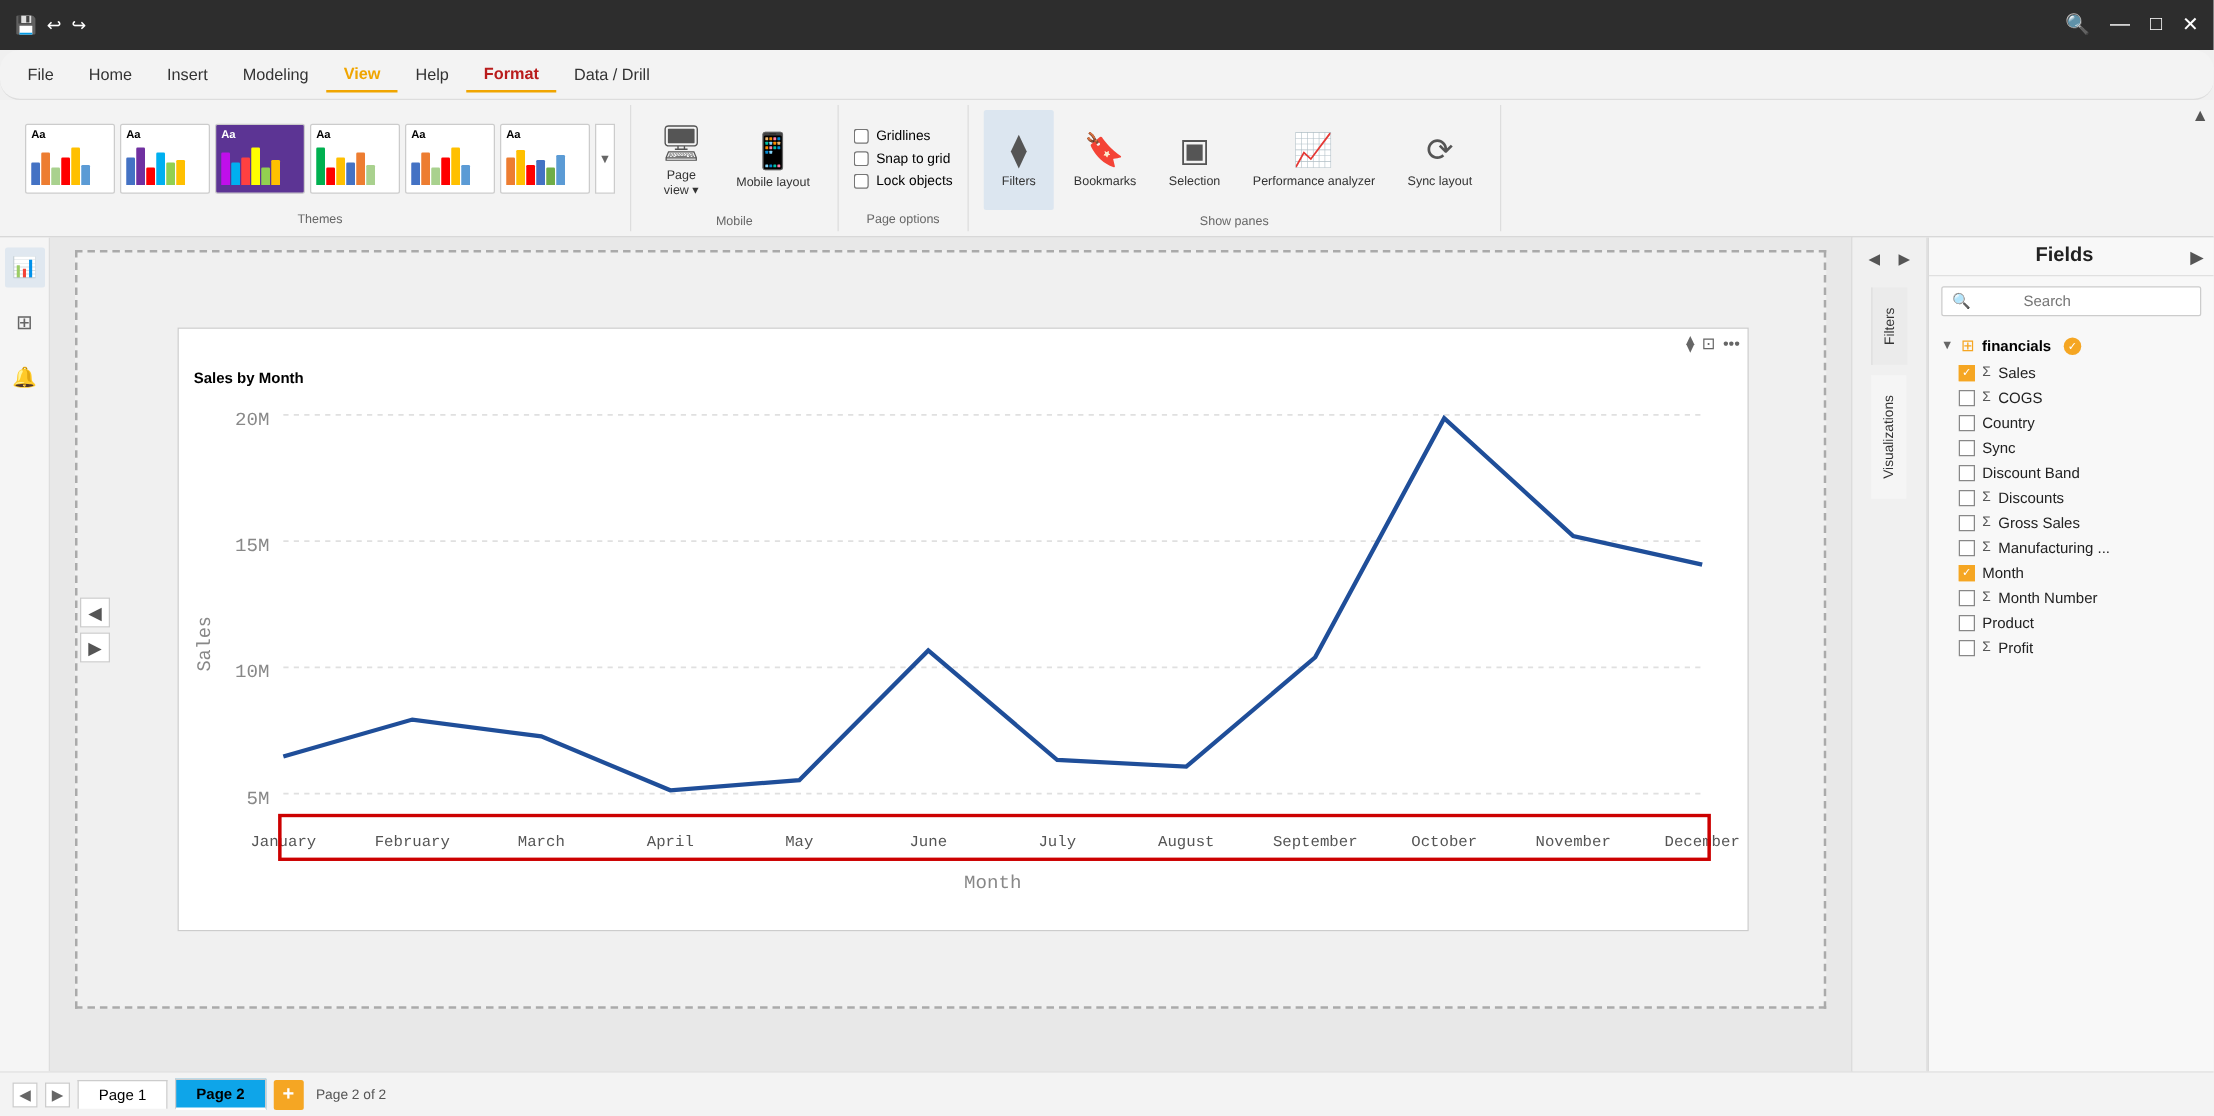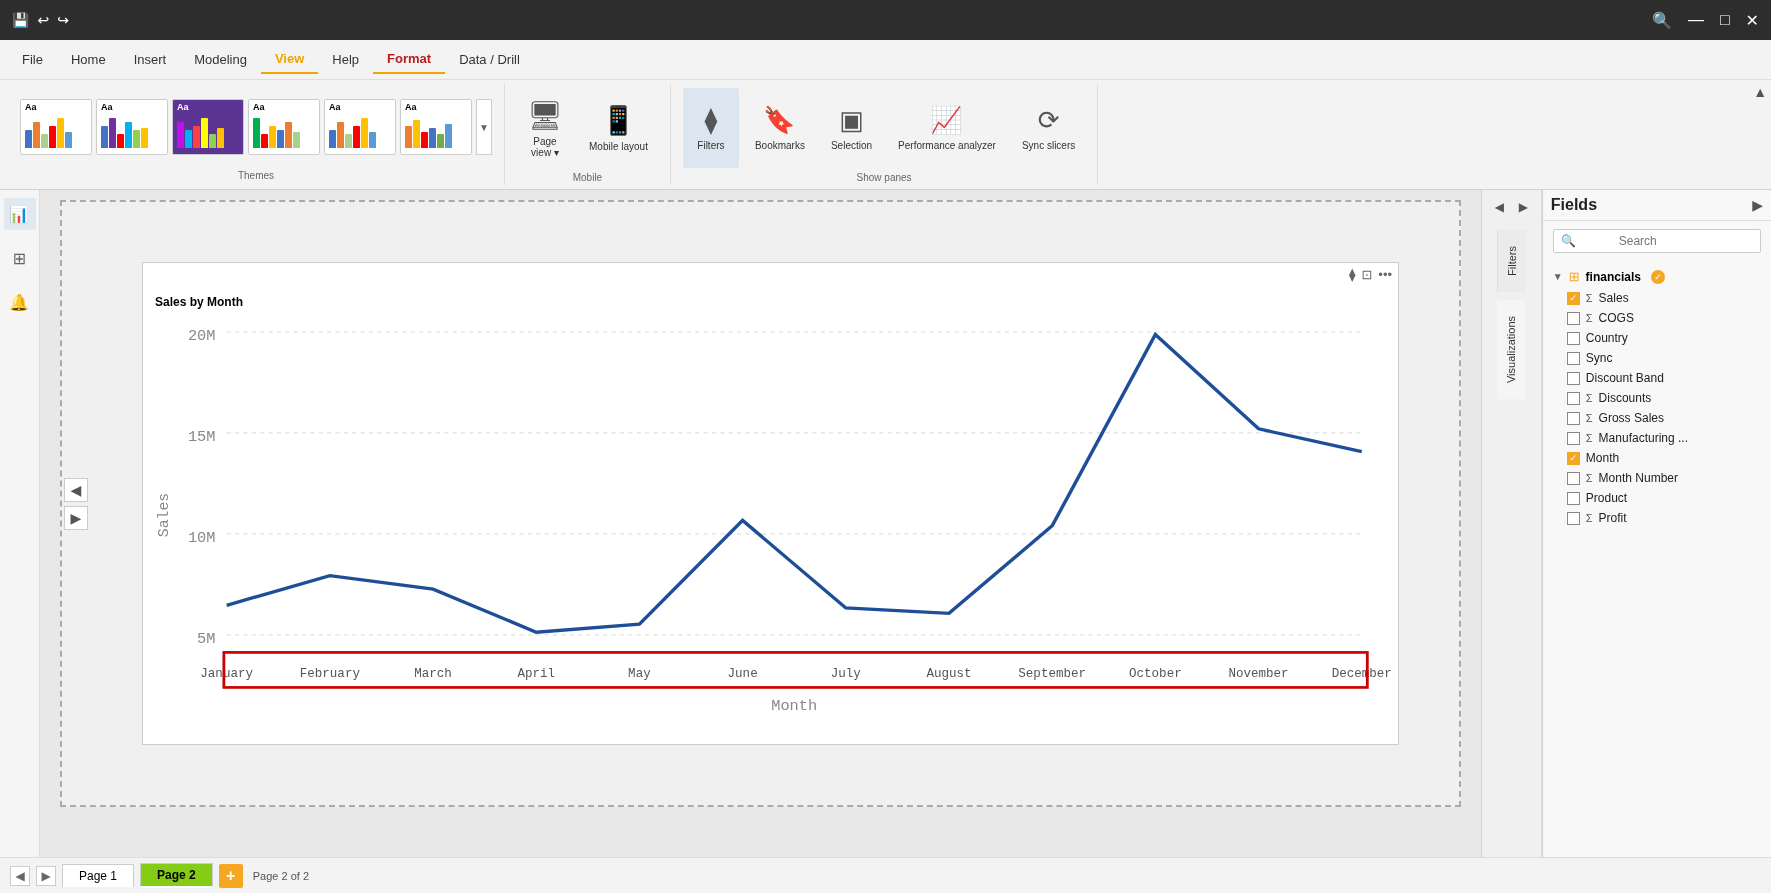--- a/index.html
+++ b/index.html
@@ -21,20 +21,21 @@
     .title-bar-icon { font-size: 14px; cursor: pointer; }
 
     
     .menu-bar {
       background: #f3f3f3;
       height: 40px;
       display: flex;
       align-items: center;
       padding: 0 8px;
       border-bottom: 1px solid #ddd;
+      border-radius: 16px;
     }
     .menu-item {
       padding: 6px 14px;
       font-size: 13px;
       cursor: pointer;
       color: #333;
     }
     .menu-item.active { color: #f0a500; border-bottom: 2px solid #f0a500; font-weight: 600; }
     .menu-item.format-active { color: #b91c1c; border-bottom: 2px solid #f0a500; font-weight: 600; }
 
@@ -244,21 +245,21 @@
       background: #fff;
     }
     .page-tab {
       padding: 4px 16px;
       font-size: 12px;
       cursor: pointer;
       border: 1px solid #ccc;
       background: #fff;
       border-bottom: none;
     }
-    .page-tab.active { font-weight: 600; background: #84cc16; border-bottom: 2px solid #fff; }
+    .page-tab.active { font-weight: 600; background: #0ea5e9; border-bottom: 2px solid #fff; }
     .page-tab-add {
       width: 24px;
       height: 24px;
       display: flex;
       align-items: center;
       justify-content: center;
       cursor: pointer;
       background: #f5a623;
       color: #fff;
       font-size: 16px;
@@ -398,20 +399,39 @@
       </div>
       <div class="ribbon-large-btn">
         <div class="ribbon-large-icon">📱</div>
         <div class="ribbon-large-label">Mobile
 layout</div>
       </div>
     </div>
     <div class="ribbon-group-label">Mobile</div>
   </div>
 
+  <div class="ribbon-group">
+    <div class="ribbon-content">
+      <div class="checkbox-group">
+        <label class="checkbox-item">
+          <input type="checkbox" style="">
+          <span>Gridlines</span>
+        </label>
+        <label class="checkbox-item">
+          <input type="checkbox" style="">
+          <span>Snap to grid</span>
+        </label>
+        <label class="checkbox-item">
+          <input type="checkbox" style="">
+          <span>Lock objects</span>
+        </label>
+      </div>
+    </div>
+    <div class="ribbon-group-label">Page options</div>
+  </div>
 
   <div class="ribbon-group">
     <div class="ribbon-content">
       <div class="ribbon-large-btn active">
         <div style="font-size:26px;color:#555;">⧫</div>
         <div class="ribbon-large-label">Filters</div>
       </div>
       <div class="ribbon-large-btn">
         <div style="font-size:26px;color:#555;">🔖</div>
         <div class="ribbon-large-label">Bookmarks</div>
@@ -421,21 +441,21 @@
         <div class="ribbon-large-label">Selection</div>
       </div>
       <div class="ribbon-large-btn">
         <div style="font-size:26px;color:#555;">📈</div>
         <div class="ribbon-large-label">Performance
 analyzer</div>
       </div>
       <div class="ribbon-large-btn">
         <div style="font-size:26px;color:#555;">⟳</div>
         <div class="ribbon-large-label">Sync
-slicers</div>
+layout</div>
       </div>
     </div>
     <div class="ribbon-group-label">Show panes</div>
   </div>
 
   <div class="ribbon-collapse">
     <span class="collapse-btn">▲</span>
   </div>
 </div>
 
@@ -512,21 +532,21 @@
         <div style="width:22px;height:22px;display:flex;align-items:center;justify-content:center;cursor:pointer;font-size:12px;color:#555;">▶</div>
       </div>
 
       <div style="writing-mode:vertical-lr;transform:rotate(180deg);padding:16px 8px;font-size:11px;color:#333;cursor:pointer;border-right:1px solid #ddd;background:#ebebeb;margin-top:8px;">Filters</div>
 
       <div style="writing-mode:vertical-lr;transform:rotate(180deg);padding:16px 8px;font-size:11px;color:#333;cursor:pointer;background:#f5f5f5;margin-top:4px;">Visualizations</div>
     </div>
 
     <div class="fields-panel">
 
-      <div style="display:flex;align-items:center;padding:6px 8px;border-bottom:1px solid #e0e0e0;">
+      <div style="display:flex;align-items:center;padding:6px 8px;border-bottom:1px solid #e0e0e0;text-align:center;">
         <div style="font-size:16px;font-weight:600;color:#222;flex:1;">Fields</div>
         <div style="font-size:14px;cursor:pointer;color:#555;">▶</div>
       </div>
 
       <div class="fields-search">
         <span style="color:#888;font-size:12px;">🔍</span>
         <input type="text" placeholder="Search" style="">
       </div>
 
       <div class="fields-list">

